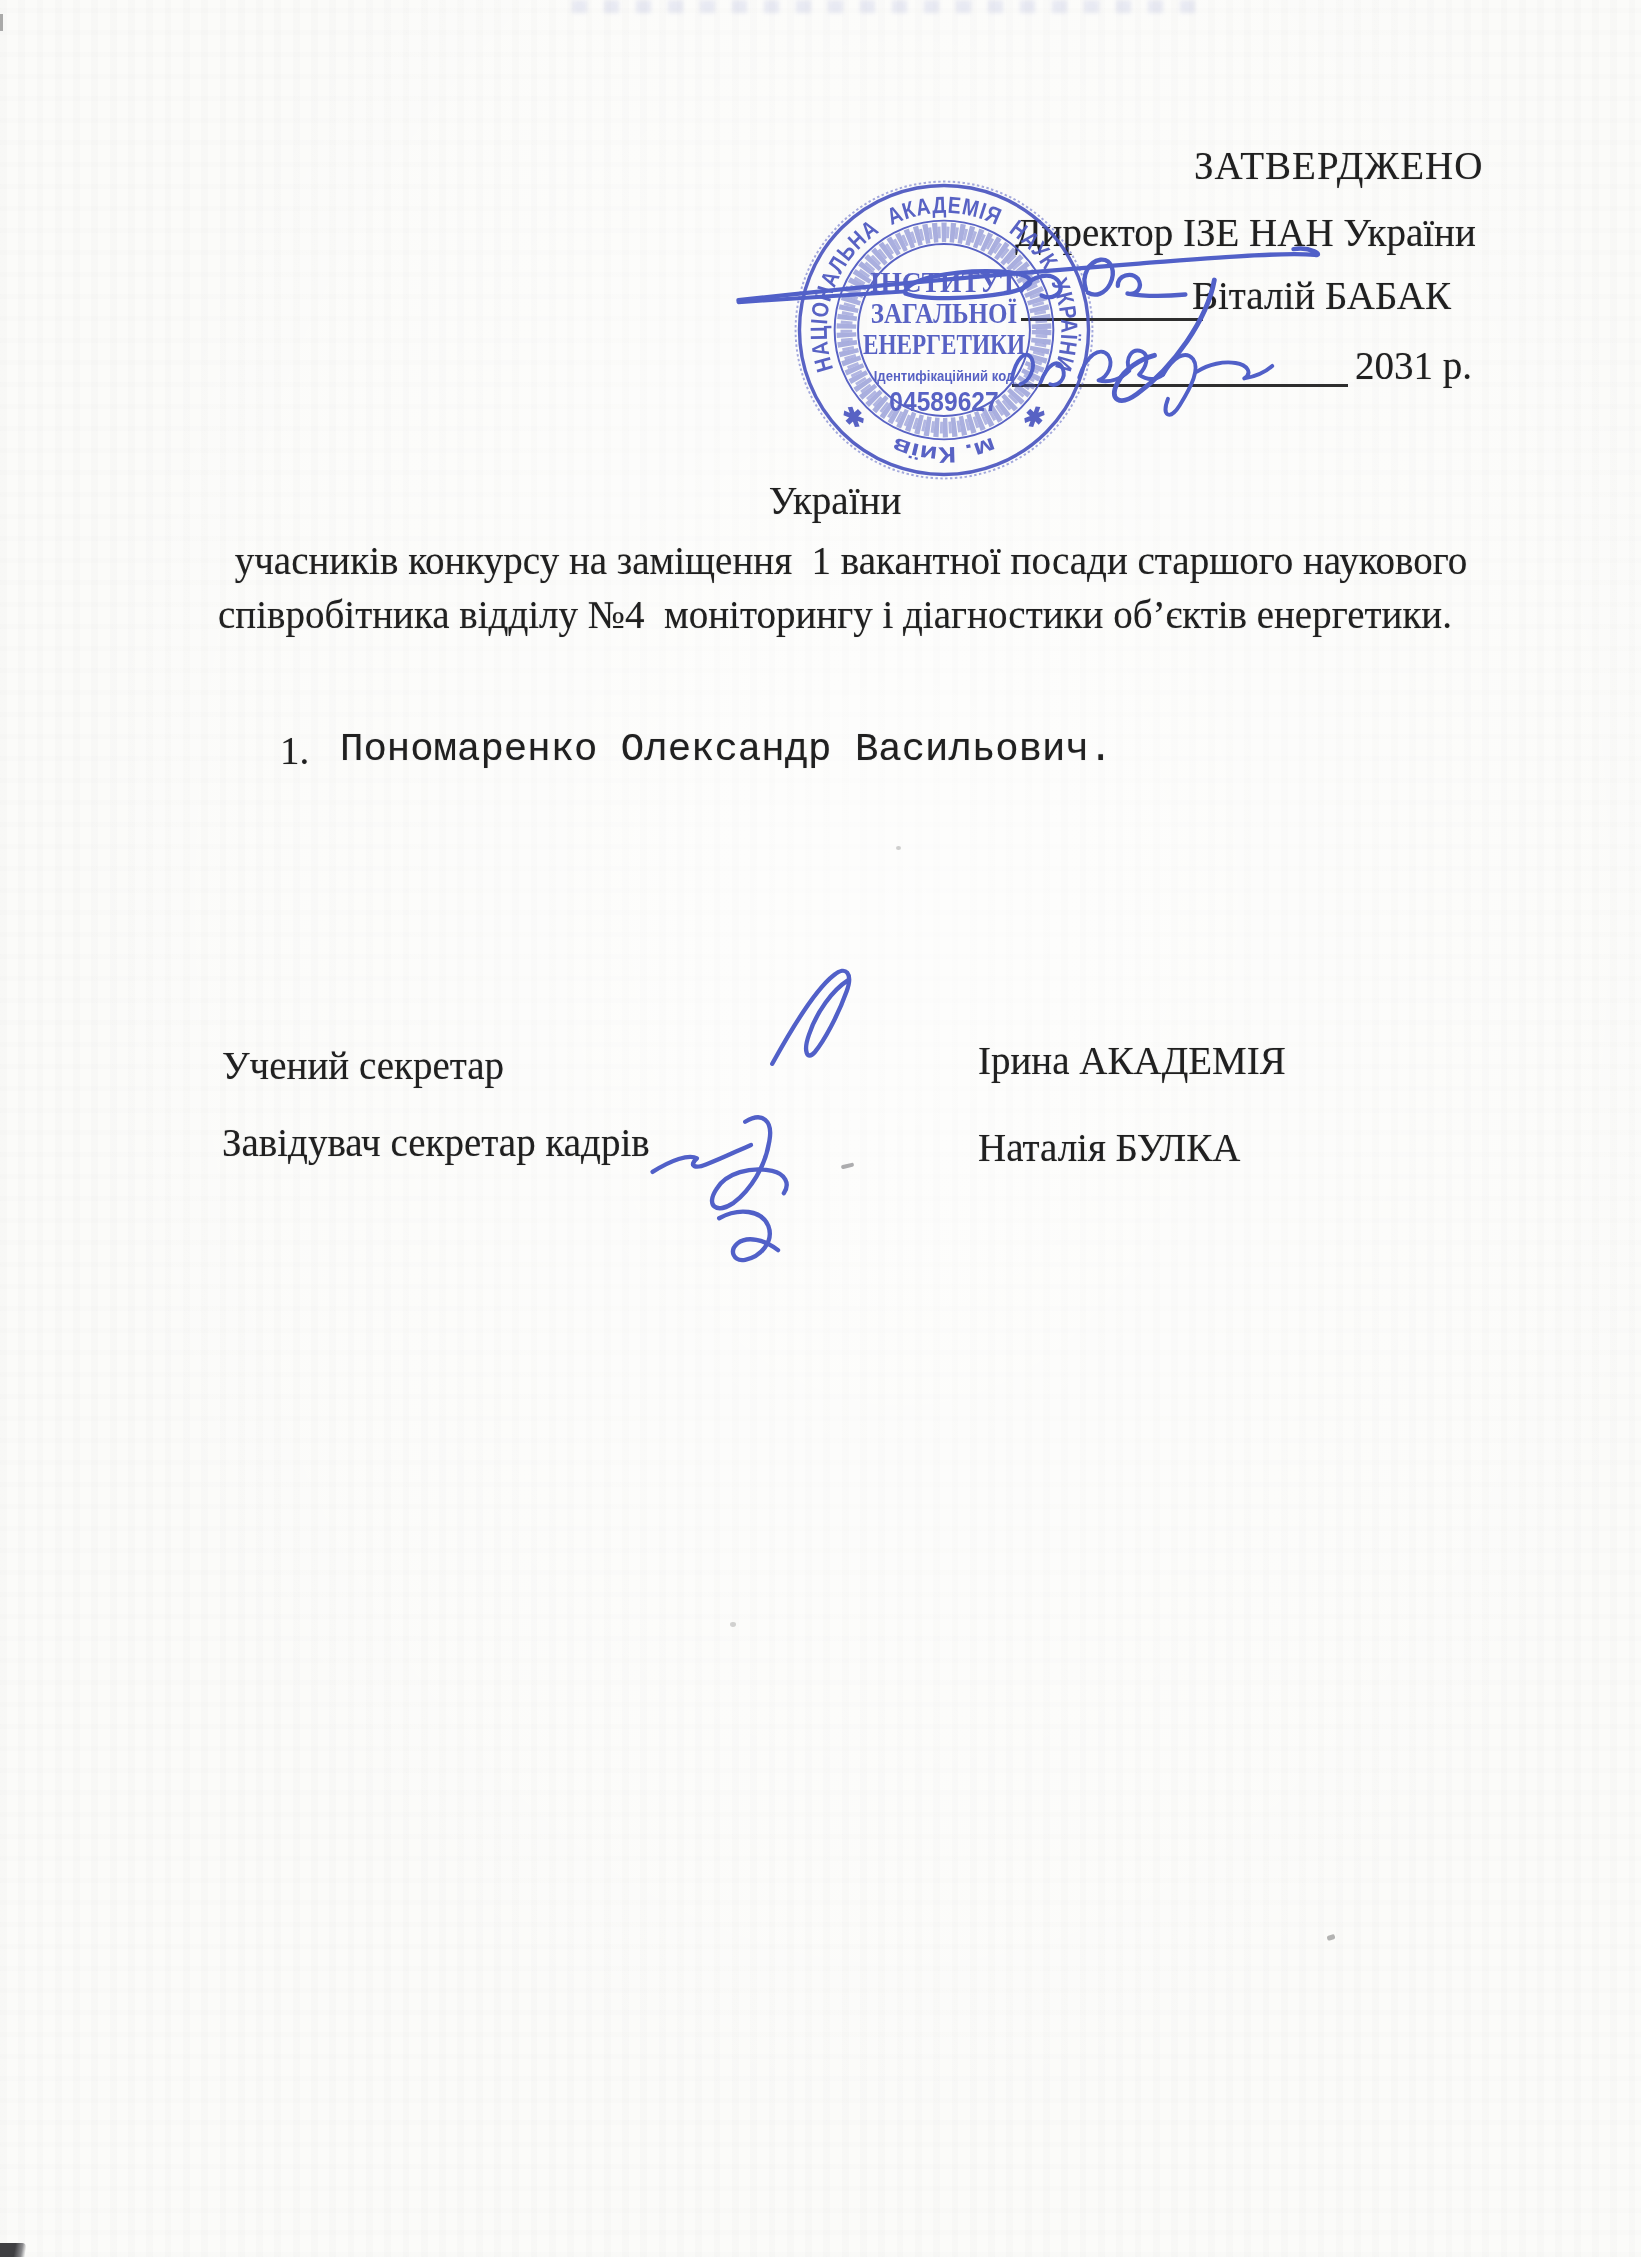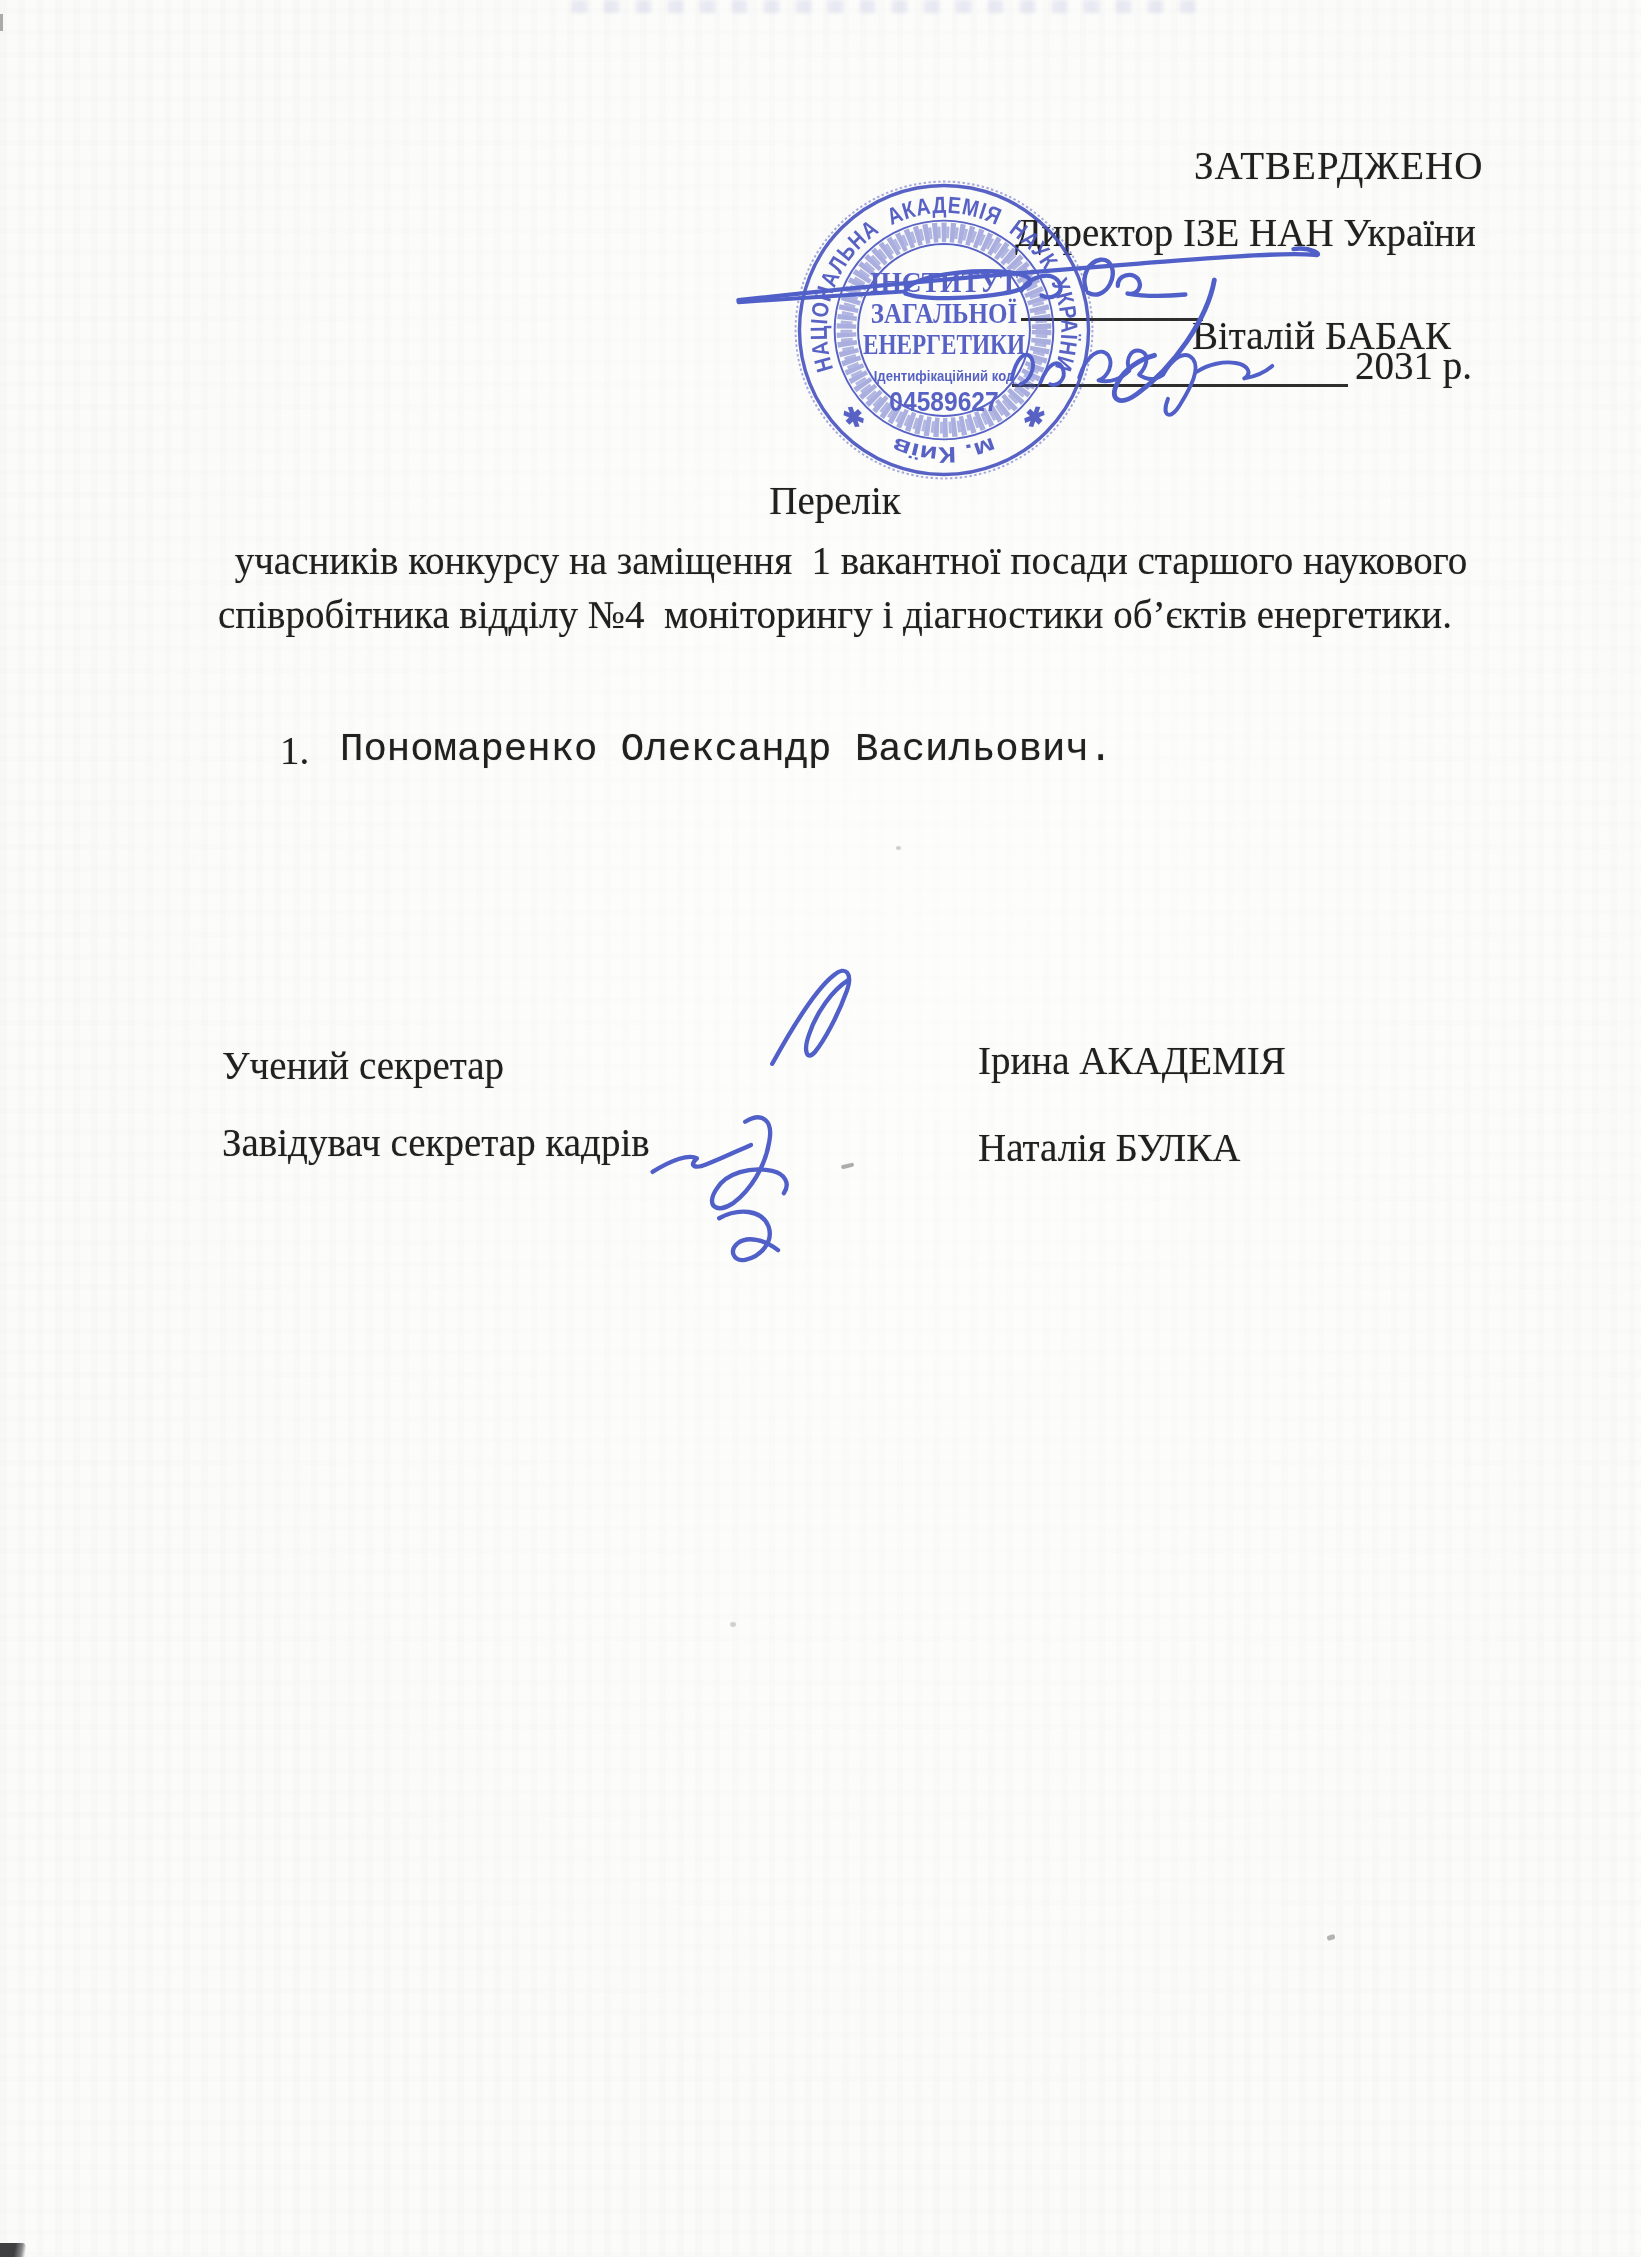--- a/index.html
+++ b/index.html
@@ -39,21 +39,21 @@
 <div class="ghost"></div>
 <div class="edge-sliver"></div>
 <div class="corner-mark"></div>
 <div class="speck s1"></div>
 <div class="speck s2"></div>
 <div class="speck s3"></div>
 <div class="sig-speck"></div>
 
 <div class="txt" style="left:1194px;top:146px;letter-spacing:1px;">ЗАТВЕРДЖЕНО</div>
 <div class="txt" style="left:1015px;top:213px;">Директор ІЗЕ НАН України</div>
-<div class="txt" style="left:1192px;top:276px;margin-top:40px;">Віталій БАБАК</div>
+<div class="txt" style="left:1192px;top:276px;">Віталій БАБАК</div>
 <div class="txt" style="left:1355px;top:346px;">2031 р.</div>
 <div class="uline" style="left:1021px;top:318px;width:182px;"></div>
 <div class="uline" style="left:1012px;top:384px;width:336px;"></div>
 
 <div class="stamp-wrap">
 <svg width="332" height="332" viewBox="0 0 340 340">
   <g stroke="#4c57c0" fill="none">
     <circle cx="170" cy="170" r="152" stroke-width="2" stroke-dasharray="2.5 2.5" opacity=".55"></circle>
     <circle cx="170" cy="170" r="148" stroke-width="3.5"></circle>
     <circle cx="170" cy="170" r="112" stroke-width="2"></circle>
@@ -112,21 +112,21 @@
     </g>
 
     <g stroke-width="4.5">
       <path d="M 676 1214 C 695 1202 714 1195 722 1200 C 713 1208 720 1211 732 1206 C 748 1200 764 1192 778 1186"></path>
       <path d="M 772 1162 C 790 1151 801 1161 797 1182 C 793 1208 778 1232 760 1246 C 742 1258 731 1249 742 1232 C 752 1215 778 1208 800 1213 C 813 1216 819 1226 812 1236"></path>
       <path d="M 745 1262 C 765 1251 789 1253 796 1270 C 802 1286 788 1302 772 1305 C 760 1307 755 1296 764 1288 C 774 1280 792 1284 806 1295"></path>
     </g>
   </g>
 </svg>
 
-<div class="txt ctr" style="left:835px;top:481px;">Перелік</div>
+<div class="txt ctr" style="left:835px;top:481px;">України</div>
 <div class="txt ctr" style="left:851px;top:541px;">учасників конкурсу на заміщення&nbsp; 1 вакантної посади старшого наукового</div>
 <div class="txt ctr" style="left:835px;top:595px;">співробітника відділу №4&nbsp; моніторингу і діагностики об’єктів енергетики.</div>
 
 <div>
   <span class="txt" style="left:280px;top:731px;">1.</span>
   <span class="txt" style="left:340px;top:731px;font-family:Liberation Mono, monospace;">Пономаренко Олександр Васильович.</span>
 </div>
 
 <div>
   <span class="txt" style="left:222px;top:1046px;">Учений секретар</span>

